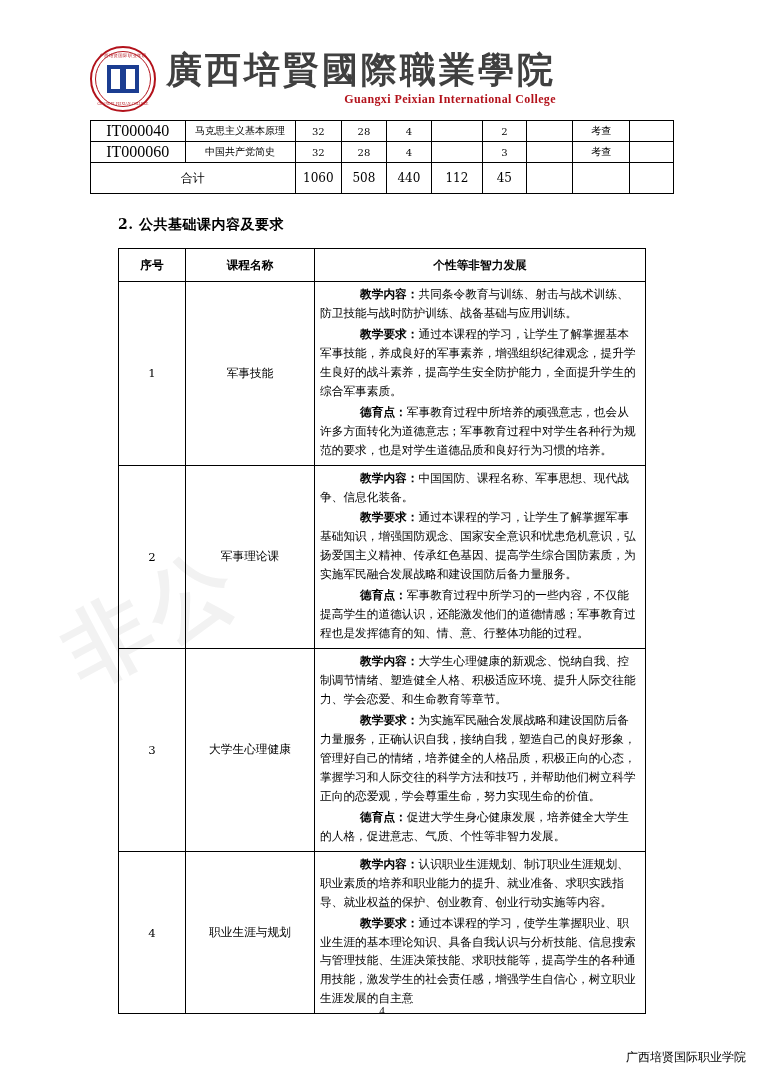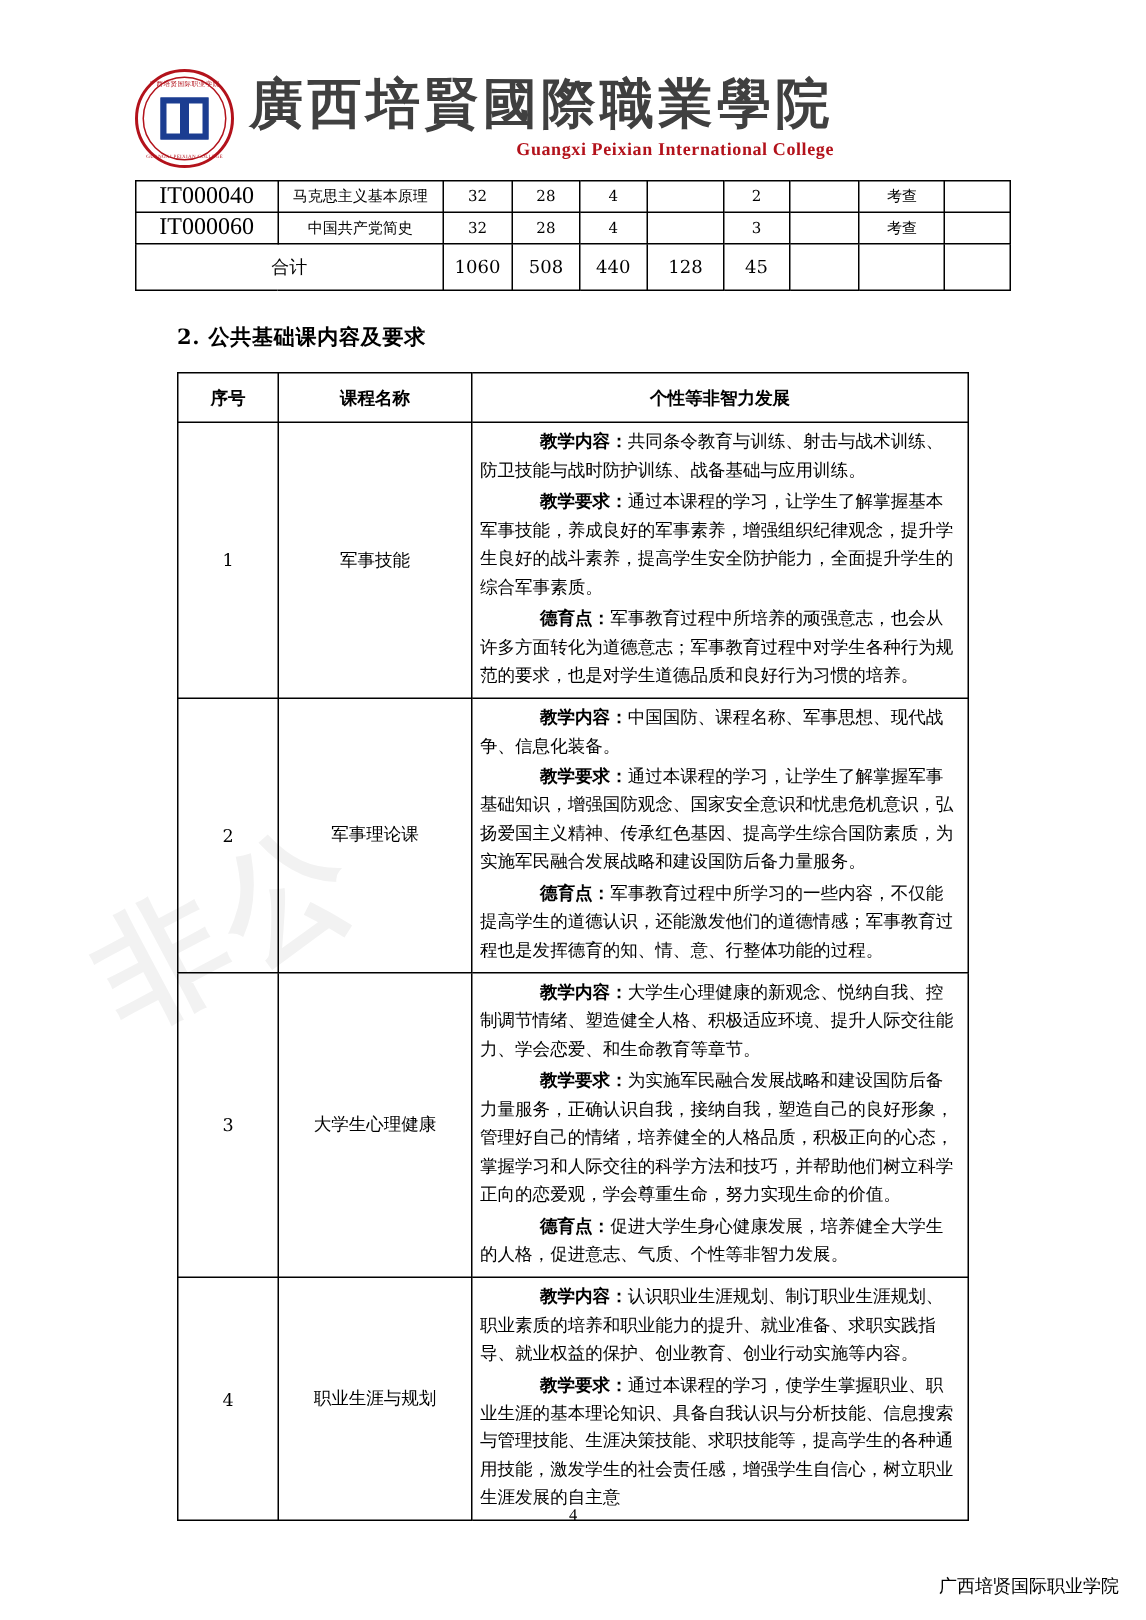--- a/index.html
+++ b/index.html
@@ -199,21 +199,21 @@
         <td class="n">3</td>
         <td class="blank"></td>
         <td class="assess">考查</td>
         <td class="tail"></td>
       </tr>
       <tr class="row-total">
         <td class="total-label" colspan="2">合计</td>
         <td class="n">1060</td>
         <td class="n">508</td>
         <td class="n">440</td>
-        <td class="blank">128</td>
+        <td class="blank">112</td>
         <td class="n">45</td>
         <td class="blank"></td>
         <td class="assess"></td>
         <td class="tail"></td>
       </tr>
     </tbody>
   </table>
 
   <div class="section-title">2. 公共基础课内容及要求</div>
 

